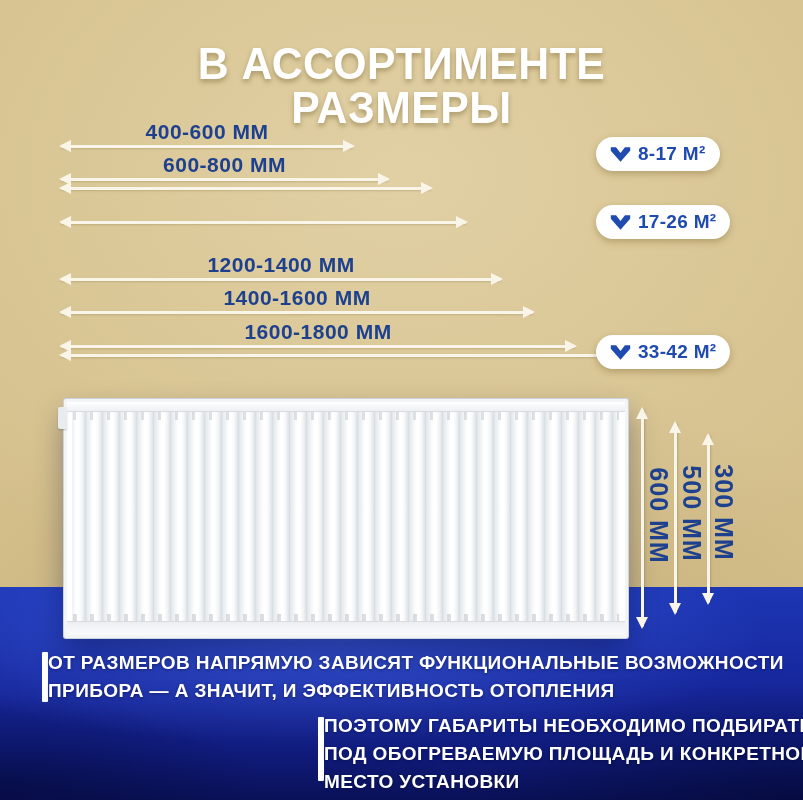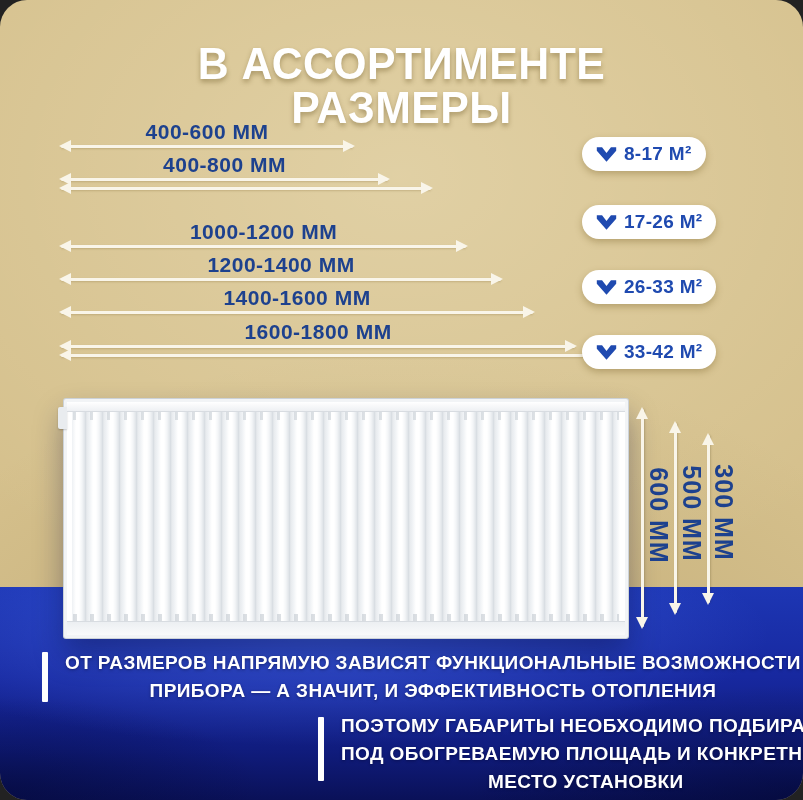--- a/index.html
+++ b/index.html
@@ -3,21 +3,20 @@
 <meta charset="utf-8">
 <style>
   html,body{margin:0;padding:0;background:#222;}
   .poster{
     position:relative;width:803px;height:800px;overflow:hidden;
     font-family:"Liberation Sans",sans-serif;
     background:
       radial-gradient(120% 90% at 50% 22%, rgba(255,250,228,.28), rgba(0,0,0,0) 62%),
       radial-gradient(150% 130% at 50% 115%, rgba(118,92,38,.28), rgba(0,0,0,0) 55%),
       #d5c08c;
-    border-radius: 27px;
   }
   
   .blue-zone{
     position:absolute;left:0;right:0;top:587px;bottom:0;
     background:
       radial-gradient(90% 85% at 40% 22%, rgba(82,122,255,.50), rgba(0,0,0,0) 62%),
       radial-gradient(70% 90% at 100% 100%, rgba(2,6,44,.55), rgba(0,0,0,0) 60%),
       radial-gradient(60% 80% at 0% 95%, rgba(2,6,44,.45), rgba(0,0,0,0) 55%),
       linear-gradient(180deg,#1d36b4 0%,#17289f 42%,#101c7e 76%,#0a1158 100%);
   }
@@ -40,21 +39,21 @@
     content:"";position:absolute;top:-5px;width:0;height:0;
     border-top:6.5px solid transparent;border-bottom:6.5px solid transparent;}
   .h-arrow::before{left:-2px;border-right:12px solid #f9f5e9;}
   .h-arrow::after{right:-2px;border-left:12px solid #f9f5e9;}
   .r1{top:121px;width:292px}.r2{top:154px;width:327px}
   .r3{top:187px;width:370px}.r4{top:221px;width:405px}
   .r5{top:254px;width:440px}.r6{top:287px;width:472px}
   .r7{top:321px;width:514px}.r8{top:354px;width:550px}
   
   .badge{
-    position:absolute;left:582px;height:34px;border-radius:17px;background:#fff;
+    position:absolute;left:596px;height:34px;border-radius:17px;background:#fff;
     display:flex;align-items:center;gap:7px;padding:0 14px;
     box-shadow:0 3px 7px rgba(110,85,30,.35);
   }
   .badge .m-icon{display:block;width:21px;height:17px;}
   .badge-label{color:#1f4ab0;font-weight:800;font-size:19px;letter-spacing:.3px;white-space:nowrap;}
   .b1{top:137px}.b2{top:205px}.b3{top:270px}.b4{top:335px}
   
   .radiator{
     position:absolute;left:64px;top:399px;width:558px;height:233px;
     background:#fff;border:3px solid #f2f4f6;border-radius:2px;
@@ -92,50 +91,49 @@
   .v2{left:674px;top:423px;height:190px}
   .v3{left:707px;top:435px;height:168px}
   .v-label{
     position:absolute;width:140px;text-align:center;transform:rotate(90deg);
     color:#1d418e;font-weight:700;font-size:25px;letter-spacing:1px;white-space:nowrap;
   }
   .vl1{left:588px;top:501px}.vl2{left:621px;top:499px}.vl3{left:653px;top:498px}
   
   .note{position:absolute;display:flex;color:#fff;}
   .note-bar{width:6px;background:#fff;border-radius:1px;flex:none;}
-  .note-text{margin-left:17px;font-weight:700;font-size:19px;line-height:28px;letter-spacing:.4px;
-    text-shadow:0 1px 3px rgba(0,0,30,.4);text-align:center;}
+  .note-text{font-weight:700;font-size:19px;line-height:28px;letter-spacing:.4px;
+    text-shadow:0 1px 3px rgba(0,0,30,.4);}
   .n1{left:42px;top:649px}.n1 .note-bar{height:50px;margin-top:3px;}
   .n2{left:318px;top:712px}.n2 .note-bar{height:64px;margin-top:5px;}
   .note-line{display:block;white-space:nowrap;}
 </style>
 </head>
 <body>
 
 <div class="poster">
 
   <div class="blue-zone"></div>
 
   <h1 class="title"><span>В АССОРТИМЕНТЕ</span><br>
     <span>РАЗМЕРЫ</span>
   </h1>
 
   <div class="size-row r1">
     <span class="size-label">400-600 ММ</span>
     <div class="h-arrow"></div>
   </div>
   <div class="size-row r2">
-    <span class="size-label">400-800 ММ</span>
+    <span class="size-label">600-800 ММ</span>
     <div class="h-arrow"></div>
   </div>
   <div class="size-row r3">
     <div class="h-arrow"></div>
   </div>
   <div class="size-row r4">
-    <span class="size-label">1000-1200 ММ</span>
     <div class="h-arrow"></div>
   </div>
   <div class="size-row r5">
     <span class="size-label">1200-1400 ММ</span>
     <div class="h-arrow"></div>
   </div>
   <div class="size-row r6">
     <span class="size-label">1400-1600 ММ</span>
     <div class="h-arrow"></div>
   </div>
@@ -151,26 +149,20 @@
     <svg class="m-icon" viewBox="0 0 26 20" xmlns="http://www.w3.org/2000/svg">
         <polygon points="1,1 7.5,1 13,8 18.5,1 25,1 25,5.5 13,19 1,5.5" fill="#1f4ab0"></polygon>
       </svg>
     <span class="badge-label">8-17 М²</span>
   </div>
   <div class="badge b2">
     <svg class="m-icon" viewBox="0 0 26 20" xmlns="http://www.w3.org/2000/svg">
         <polygon points="1,1 7.5,1 13,8 18.5,1 25,1 25,5.5 13,19 1,5.5" fill="#1f4ab0"></polygon>
       </svg>
     <span class="badge-label">17-26 М²</span>
-  </div>
-  <div class="badge b3">
-    <svg class="m-icon" viewBox="0 0 26 20" xmlns="http://www.w3.org/2000/svg">
-        <polygon points="1,1 7.5,1 13,8 18.5,1 25,1 25,5.5 13,19 1,5.5" fill="#1f4ab0"></polygon>
-      </svg>
-    <span class="badge-label">26-33 М²</span>
   </div>
   <div class="badge b4">
     <svg class="m-icon" viewBox="0 0 26 20" xmlns="http://www.w3.org/2000/svg">
         <polygon points="1,1 7.5,1 13,8 18.5,1 25,1 25,5.5 13,19 1,5.5" fill="#1f4ab0"></polygon>
       </svg>
     <span class="badge-label">33-42 М²</span>
   </div>
 
   <div class="radiator">
     <div class="rad-tab"></div>

